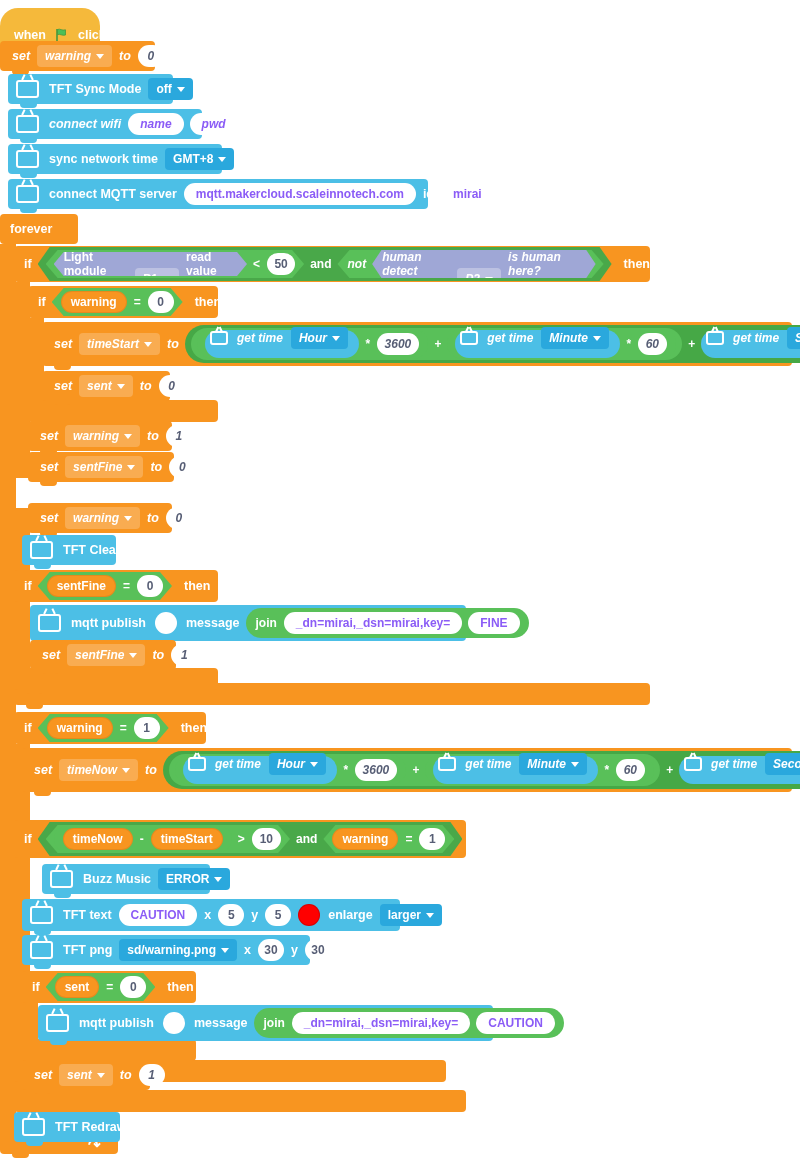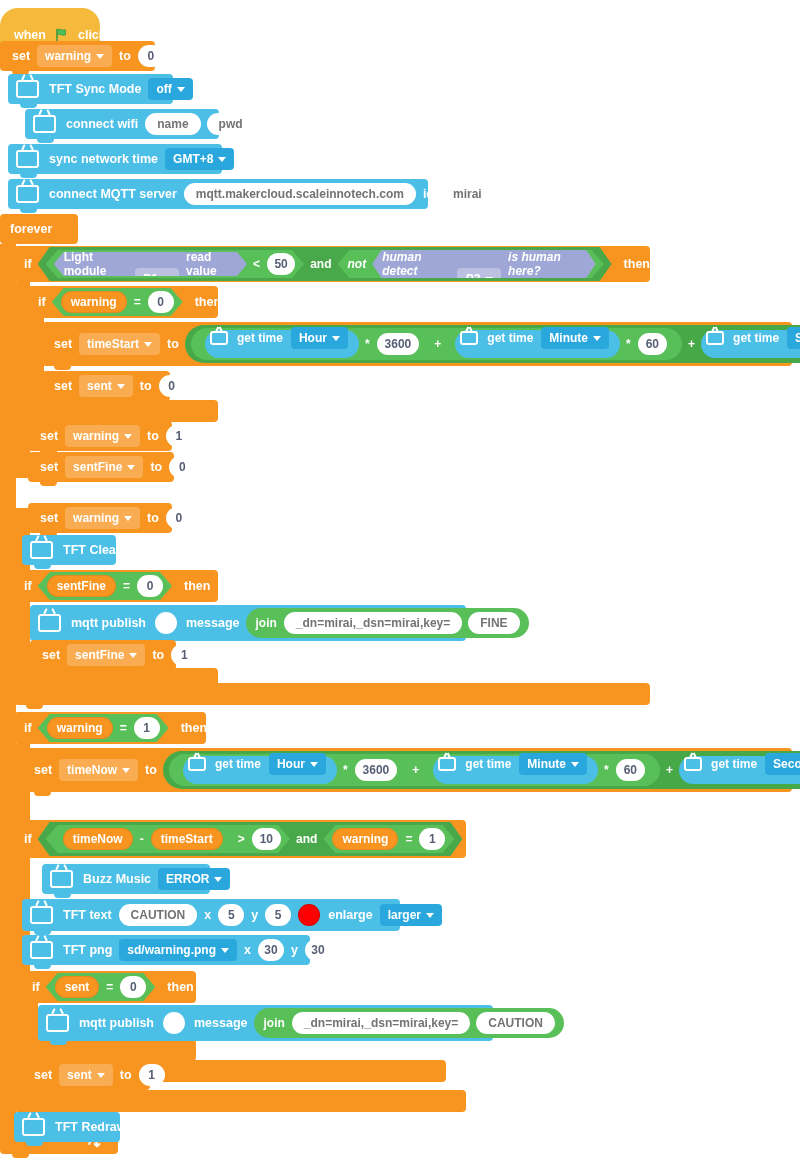--- a/index.html
+++ b/index.html
@@ -21,21 +21,21 @@
     font-size: 12.5px;
     font-weight: bold;
     white-space: nowrap;
     border-radius: 4px;
   }
   .lbl { padding: 0 4px; }
 
   
   .stack { height: 30px; padding: 0 8px; border-radius: 4px; }
   .stack.motion  { background: #4cbfe6; }      
-  .stack.data    { background: #f89520; }      
+  .stack.data    { background: #f89520; font-style: italic; }      
   .hat {
     height: 40px; padding: 0 10px 0 10px;
     background: #f5b93b;
     border-radius: 18px 18px 4px 4px;
     align-items: flex-end; padding-bottom: 6px;
   }
 
   
   .stack::before, .hat::before {
     content: ""; position: absolute; left: 12px; bottom: -4px;
@@ -53,21 +53,21 @@
 
   
   .oval {
     display: inline-flex; align-items: center; justify-content: center;
     height: 22px; padding: 0 10px; border-radius: 12px;
     font-size: 12px; font-weight: bold; color:#fff;
     margin: 0 3px;
   }
   .oval.var   { background: #f89520; box-shadow: inset 0 0 0 1px rgba(0,0,0,.07); }
   .oval.num   { background: #fff; color: #575e75; min-width: 26px; padding: 0 8px; }
-  .oval.text  { background: #fff; color: #737373; padding: 0 12px; border-radius: 13px;}
+  .oval.text  { background: #fff; color: #8b5cf6; padding: 0 12px; border-radius: 13px;}
 
   
   .dd {
     display:inline-flex; align-items:center; gap:5px;
     height:22px; padding:0 8px; border-radius:4px;
     font-size:12px; font-weight:bold; color:#fff;
     background: rgba(0,0,0,0.12); margin: 0 3px;
   }
   .dd.light { background:#2aa8dd; }
   .dd.data  { background: rgba(255,255,255,0.22); }
@@ -155,21 +155,21 @@
 
   <div class="blk stack motion" style="left:8px; top:74px; width:165px;">
     <span class="tv"></span>
     <span class="lbl">TFT Sync Mode</span>
     <span class="dd light">
       <span>off</span>
         <i class="caret"></i>
     </span>
   </div>
 
-  <div class="blk stack motion" style="left:25px; top:109px; width:194px;">
+  <div class="blk stack motion" style="left:8px; top:109px; width:194px;font-style:italic;">
     <span class="tv"></span>
     <span class="lbl">connect wifi</span>
     <span class="oval text">name</span>
     <span class="oval text">pwd</span>
   </div>
 
   <div class="blk stack motion" style="left:8px; top:144px; width:214px;">
     <span class="tv"></span>
     <span class="lbl">sync network time</span>
     <span class="dd light">

